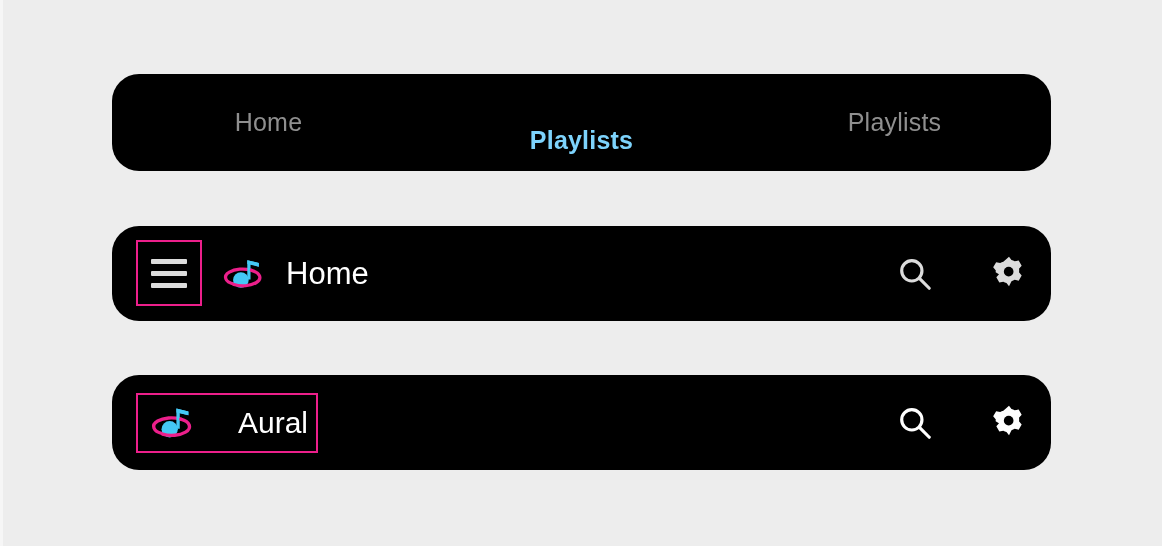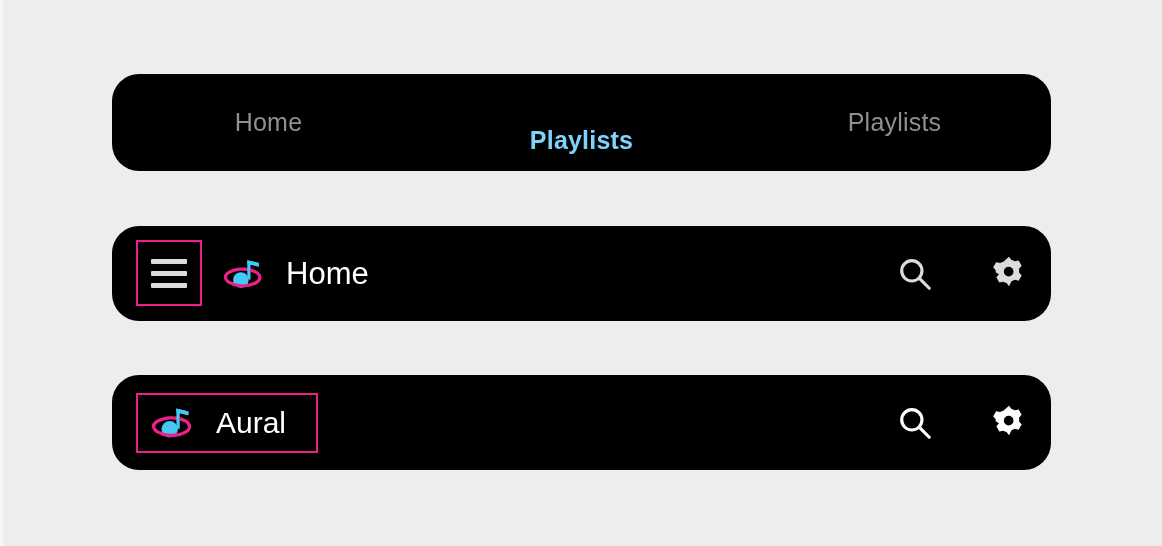--- a/index.html
+++ b/index.html
@@ -121,21 +121,21 @@
     width: 182px;
     height: 60px;
     border: 2px solid #ec1f8b;
     box-sizing: border-box;
     display: flex;
     align-items: center;
     padding-left: 12px;
     gap: 18px;
     cursor: pointer;
   }
-  .brand-box .bar-title { font-size: 30px; }
+  .brand-box .bar-title { font-size: 30px; margin-left: 22px; }
 
   
   .appbar-left {
     position: absolute;
     left: 110px;
     top: 0;
     bottom: 0;
     display: flex;
     align-items: center;
     gap: 18px;

